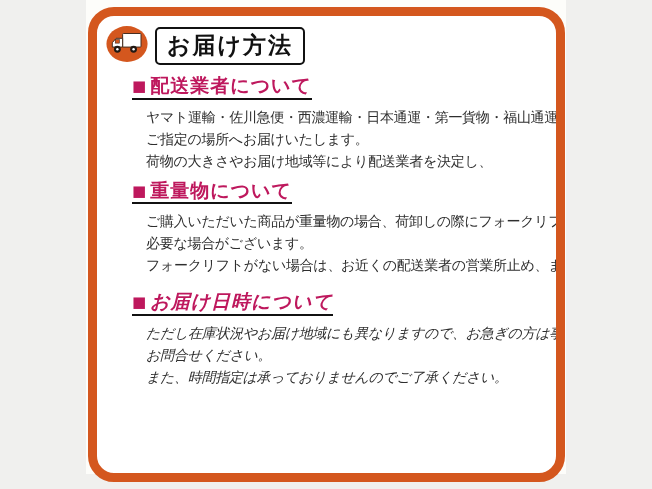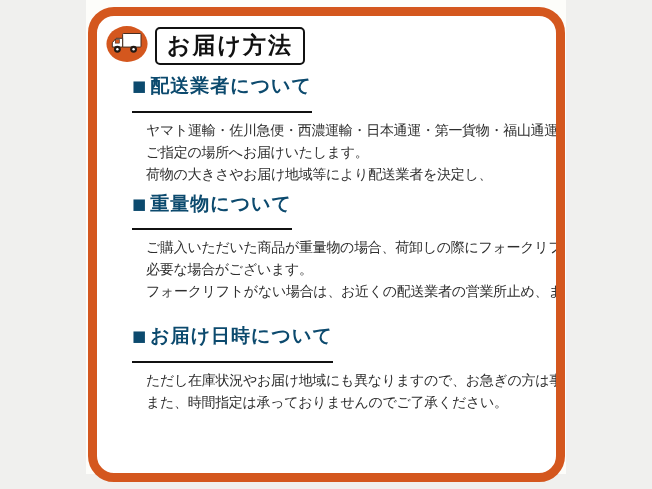--- a/index.html
+++ b/index.html
@@ -36,30 +36,30 @@
     padding:2px 10px 4px 10px;
     font-size:23px;
     font-weight:bold;
     letter-spacing:2px;
     color:#111;
     line-height:1.25;
   }
   .sections{margin:6px 0 0 35px;}
   .sec{margin-top:6px;}
   .sec + .sec{margin-top:6px;}
-  .sec.last{margin-top:21px;}
+  .sec.last{margin-top:13px;font-style:italic;}
   .sec-head{
     display:inline-block;
     margin:0;
     font-size:19px;
     font-weight:bold;
-    color:#0c4a6e;
+    color:#be185d;
     letter-spacing:1px;
     border-bottom:2px solid #111;
-    padding-bottom:13px;
+    padding-bottom:0;
     line-height:1.3;
   }
   .sec-head .bullet{font-size:15px;margin-right:3px;vertical-align:1px;}
   .sec-body{margin:6px 0 0 14px;}
   .sec-body .line{
     margin:0;
     font-size:14px;
     line-height:22px;
     color:#2e2e2e;
     white-space:nowrap;
@@ -106,20 +106,21 @@
             <p class="line">ご購入いただいた商品が重量物の場合、荷卸しの際にフォークリフトが</p>
             <p class="line">必要な場合がございます。</p>
             <p class="line">フォークリフトがない場合は、お近くの配送業者の営業所止め、または</p>
           </div>
         </div>
 
         <div class="sec last">
           <h3 class="sec-head"><span class="bullet">■</span><span>お届け日時について</span></h3>
           <div class="sec-body">
             <p class="line">ただし在庫状況やお届け地域にも異なりますので、お急ぎの方は事前に</p>
+            <p class="line">お問合せください。</p>
             <p class="line">また、時間指定は承っておりませんのでご了承ください。</p>
           </div>
         </div>
 
       </div>
     </div>
   </div>
 </div>
 
 </body></html>

